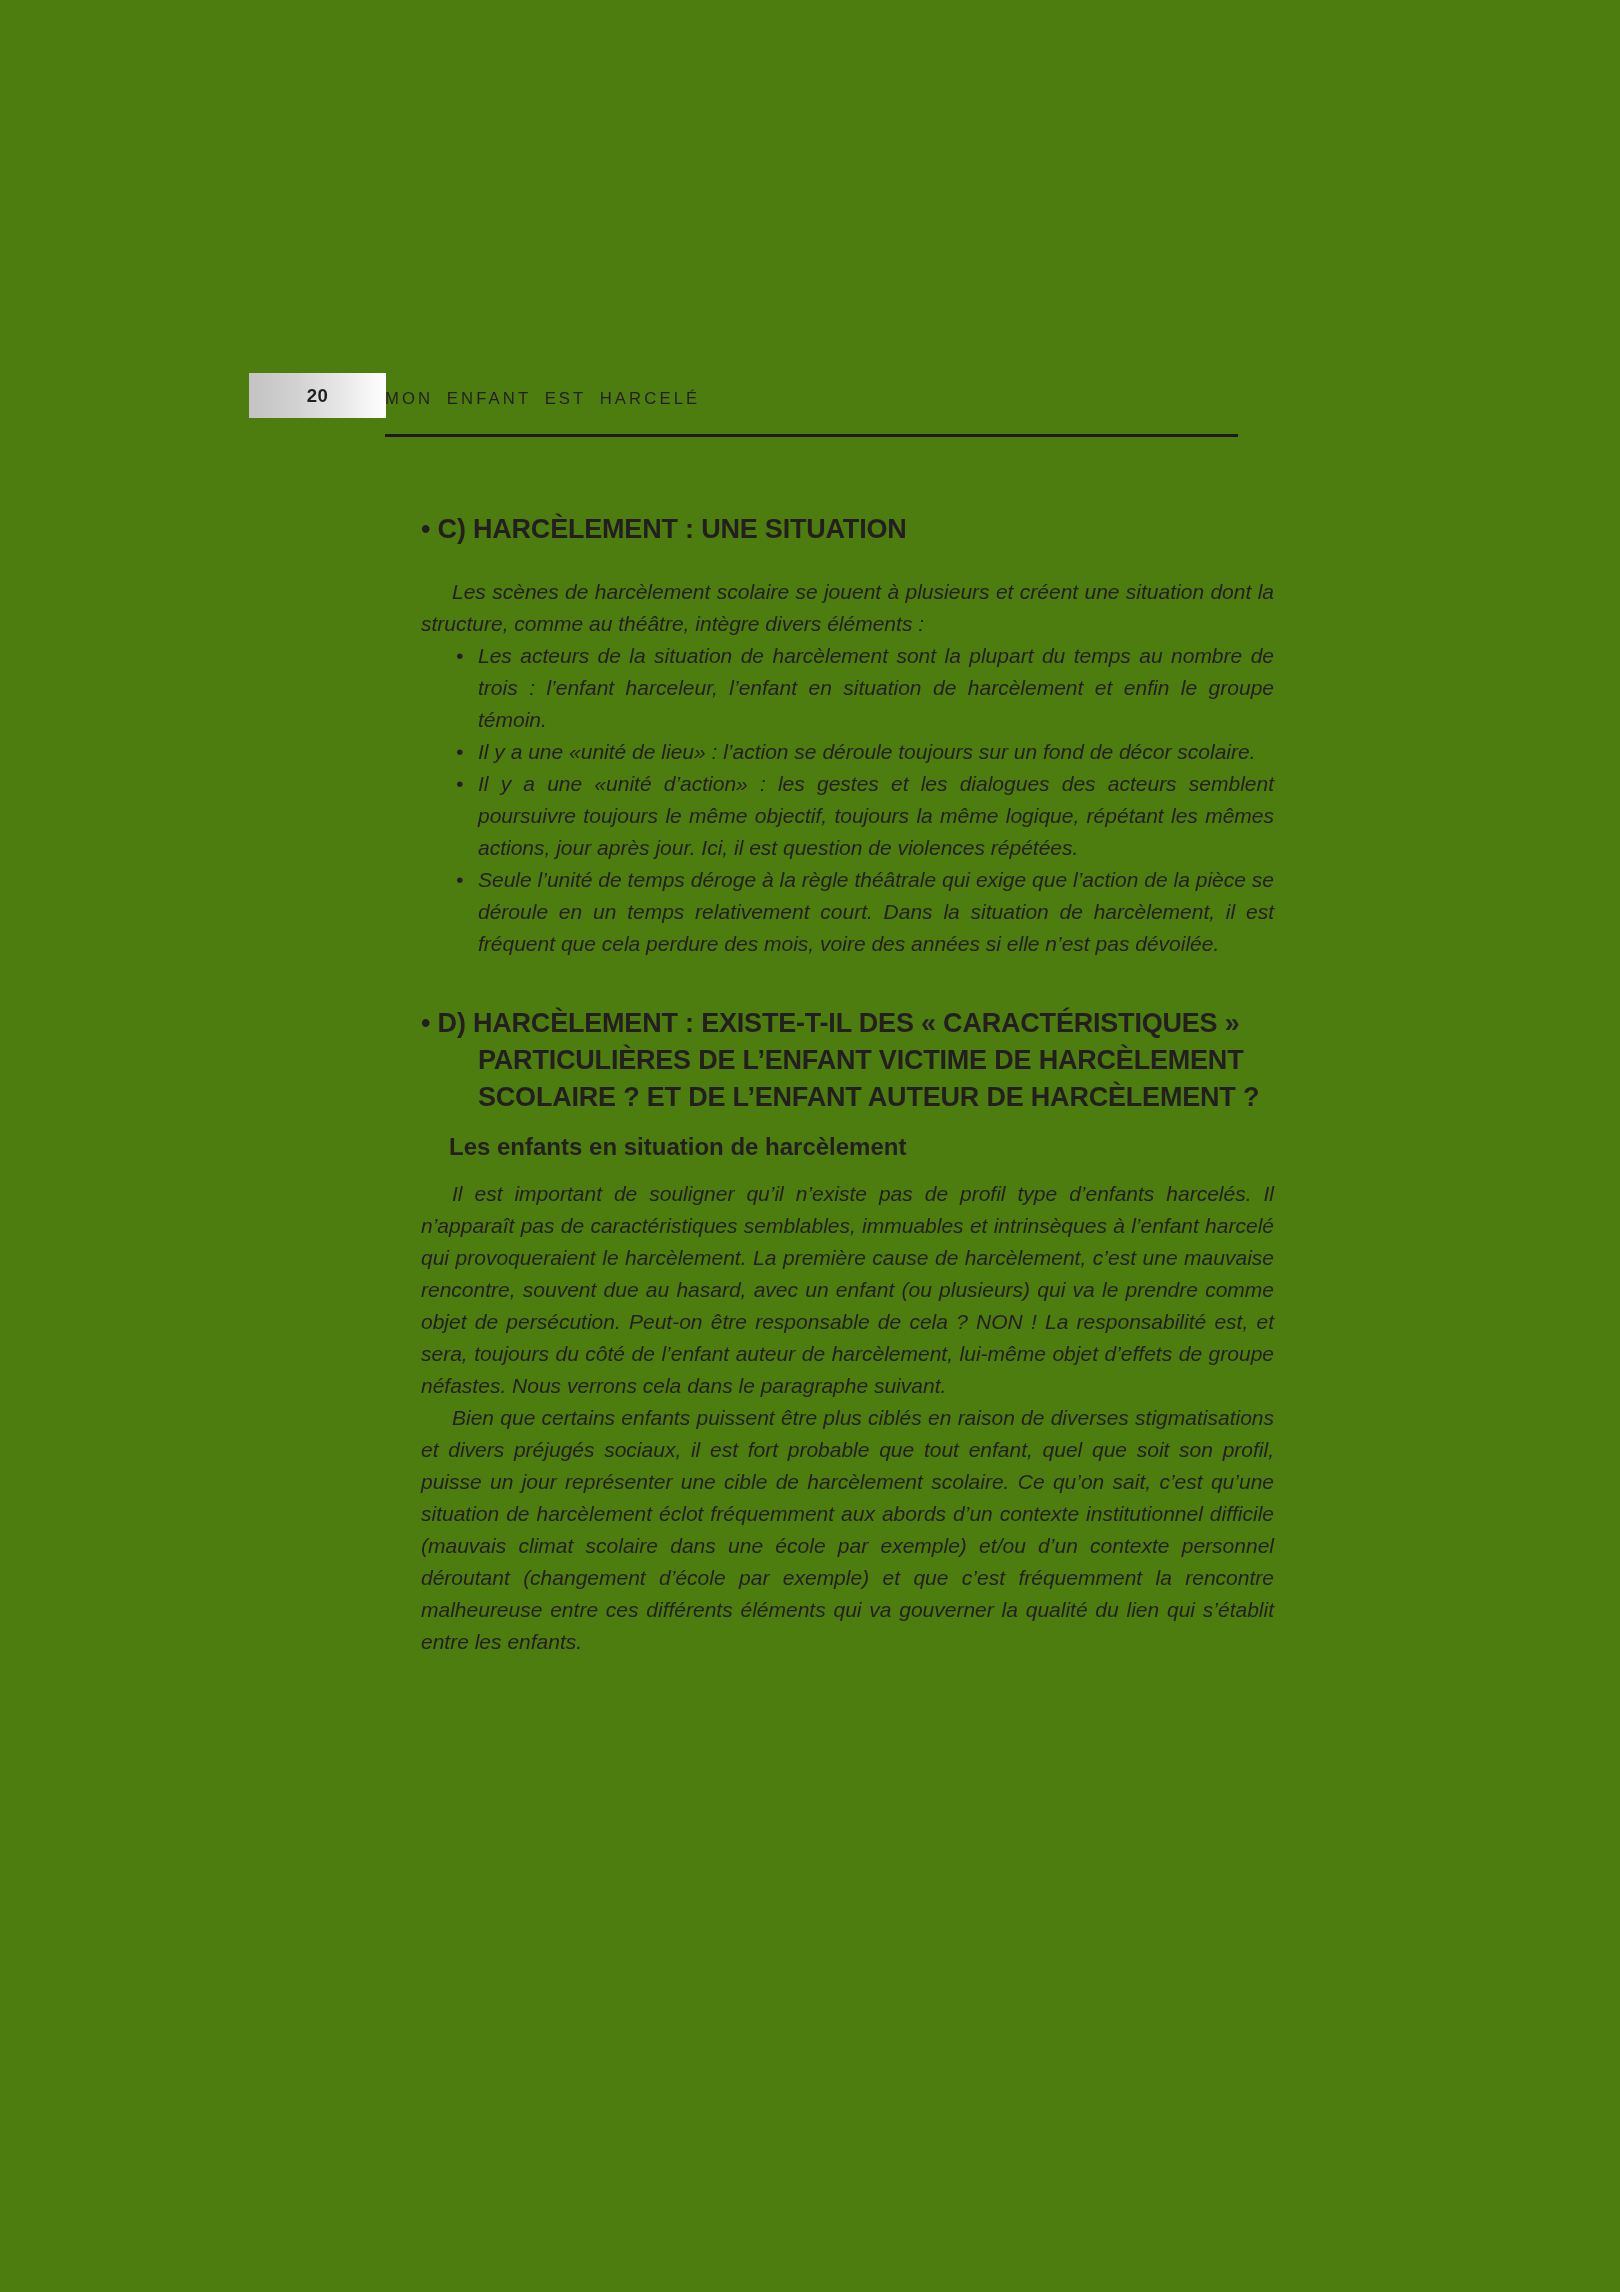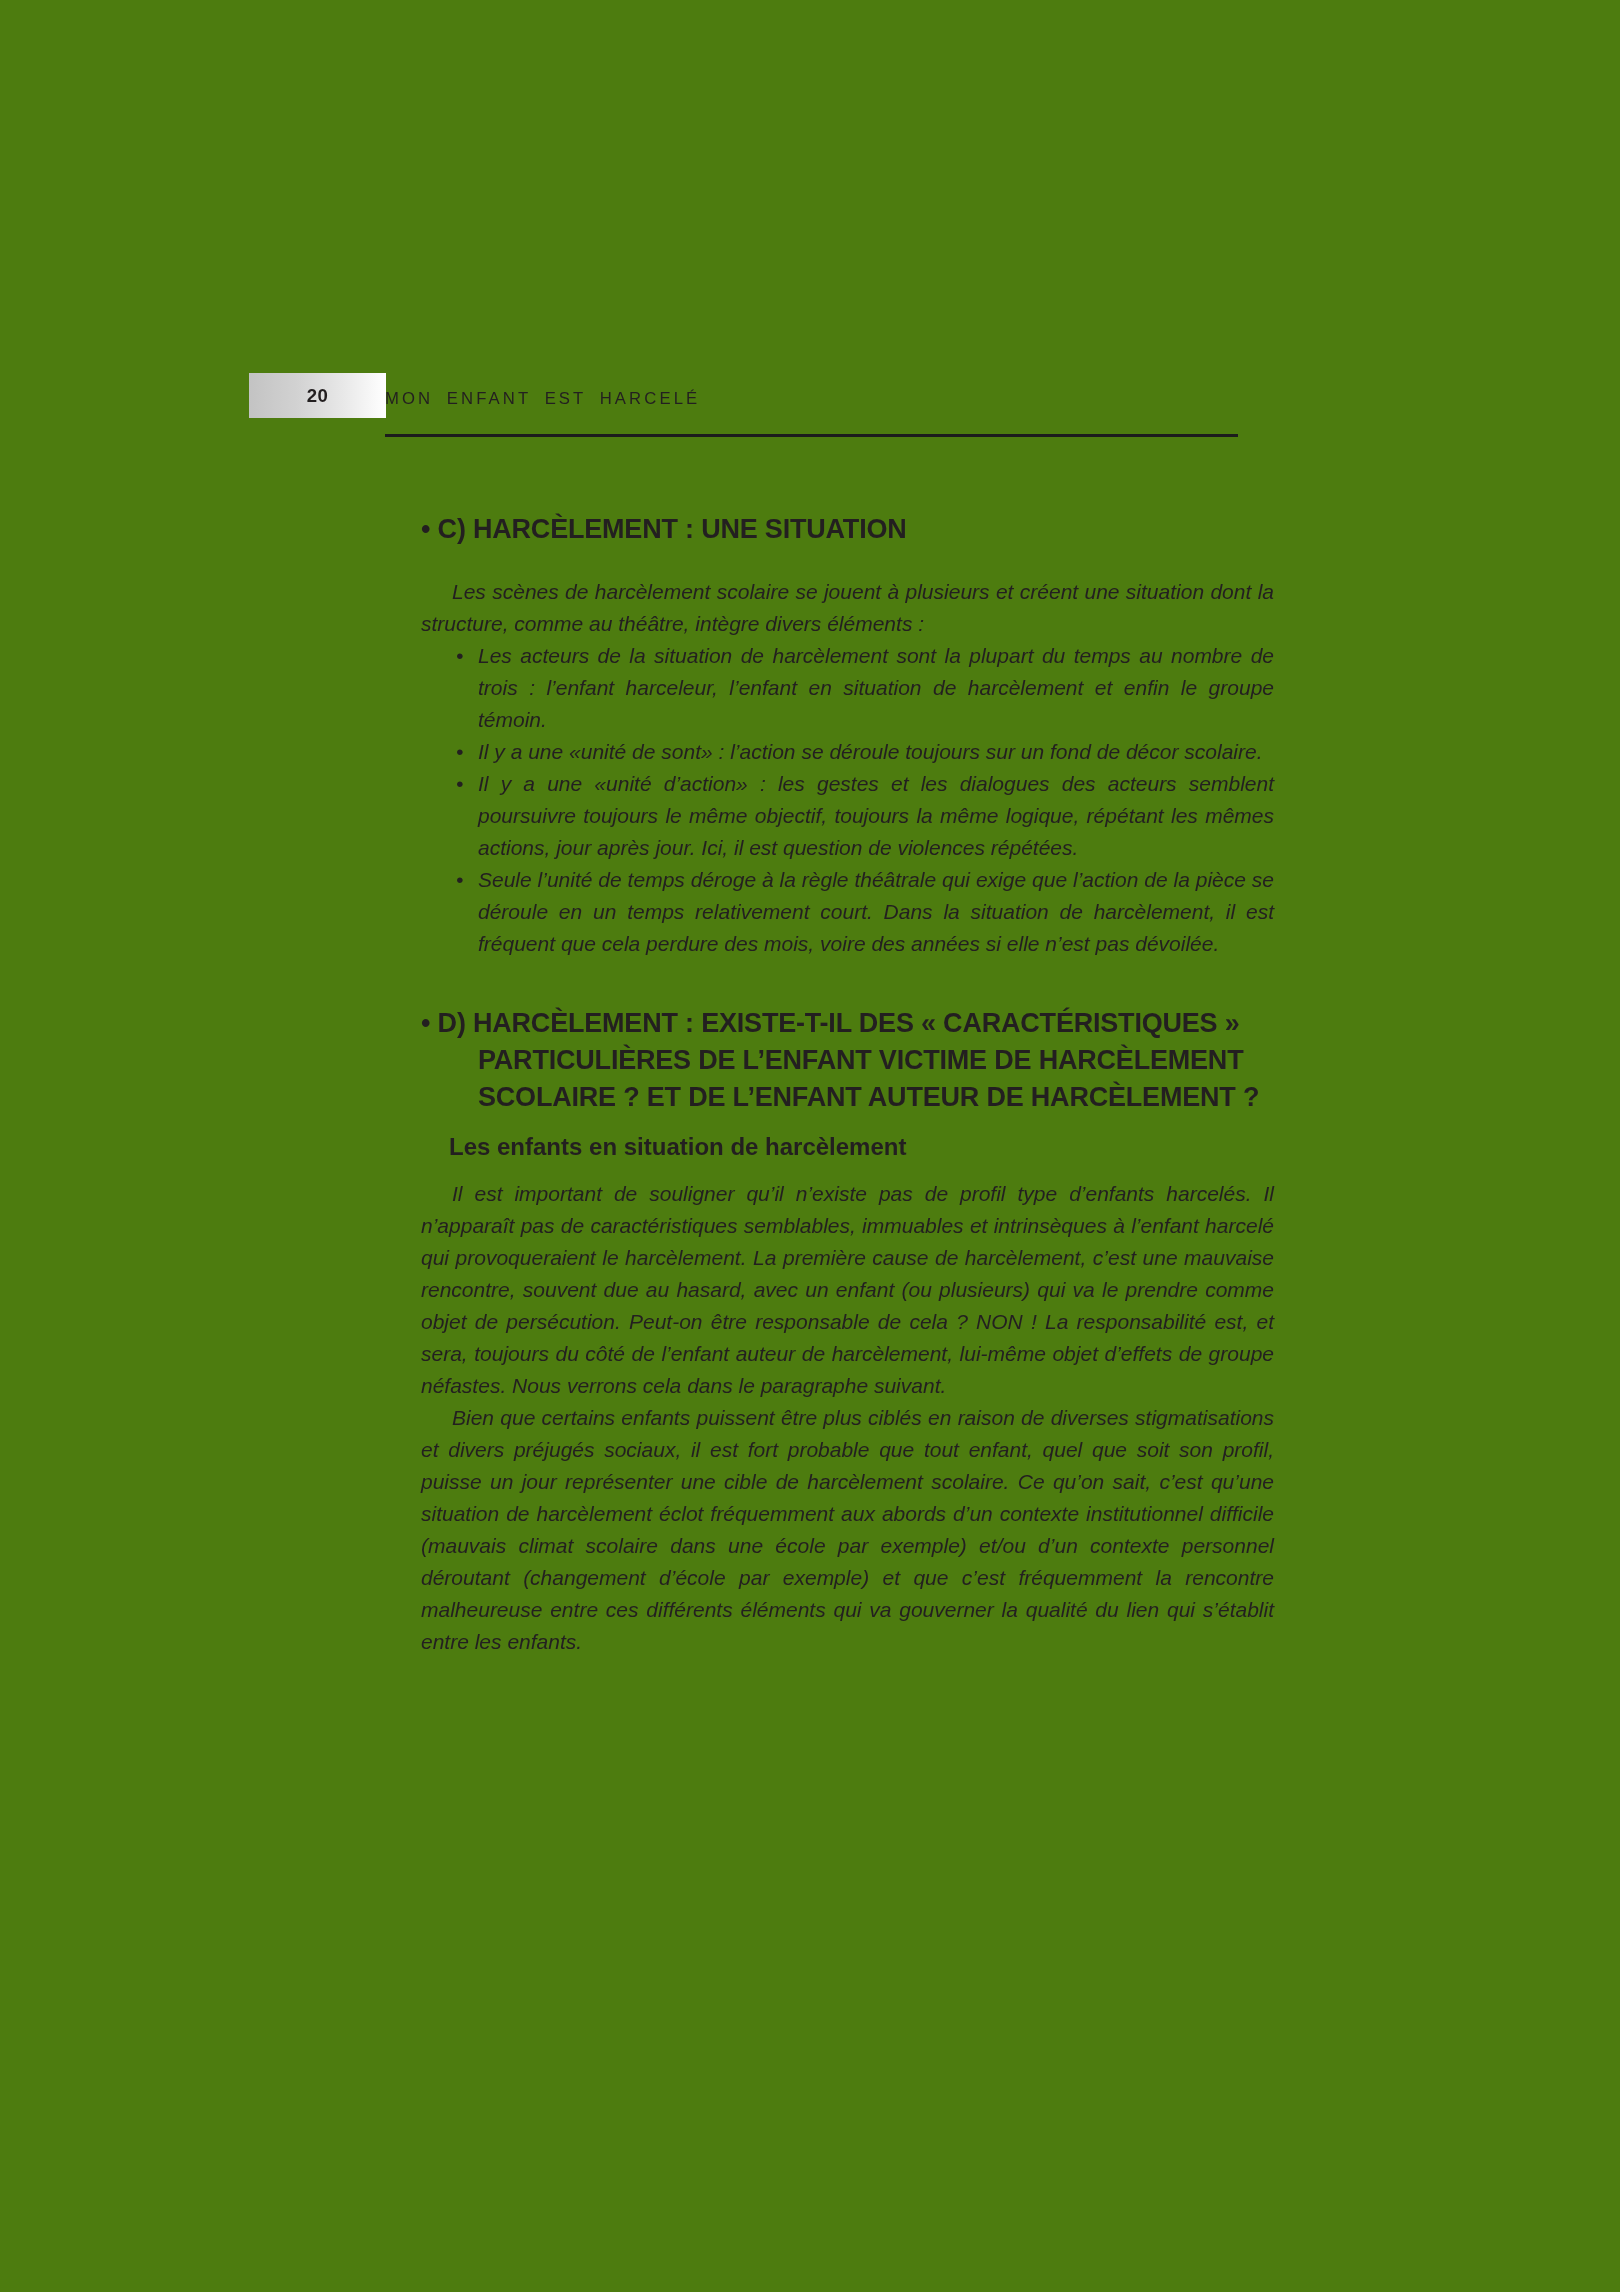--- a/index.html
+++ b/index.html
@@ -86,21 +86,21 @@
   <div class="head-rule"></div>
 
   <main class="col">
 
     <h2 class="h-c"><span class="h-mk">•</span> <span>C) HARCÈLEMENT : UNE SITUATION</span></h2>
 
     <p class="bodytext intro">Les scènes de harcèlement scolaire se jouent à plusieurs et créent une situation dont la structure, comme au théâtre, intègre divers éléments :</p>
 
     <ul class="bullets bodytext">
       <li><span class="mk">•</span><span>Les acteurs de la situation de harcèlement sont la plupart du temps au nombre de trois : l’enfant harceleur, l’enfant en situation de harcèlement et enfin le groupe témoin.</span></li>
-      <li><span class="mk">•</span><span>Il y a une «unité de sont» : l’action se déroule toujours sur un fond de décor scolaire.</span></li>
+      <li><span class="mk">•</span><span>Il y a une «unité de lieu» : l’action se déroule toujours sur un fond de décor scolaire.</span></li>
       <li><span class="mk">•</span><span>Il y a une «unité d’action» : les gestes et les dialogues des acteurs semblent poursuivre toujours le même objectif, toujours la même logique, répétant les mêmes actions, jour après jour. Ici, il est question de violences répétées.</span></li>
       <li><span class="mk">•</span><span>Seule l’unité de temps déroge à la règle théâtrale qui exige que l’action de la pièce se déroule en un temps relativement court. Dans la situation de harcèlement, il est fréquent que cela perdure des mois, voire des années si elle n’est pas dévoilée.</span></li>
     </ul>
 
     <h2 class="h-d"><span class="h-mk">•</span> <span>D) HARCÈLEMENT : EXISTE-T-IL DES « CARACTÉRISTIQUES » PARTICULIÈRES DE L’ENFANT VICTIME DE HARCÈLEMENT SCOLAIRE ? ET DE L’ENFANT AUTEUR DE HARCÈLEMENT ?</span></h2>
 
     <h3 class="subhead">Les enfants en situation de harcèlement</h3>
 
     <p class="bodytext para first">Il est important de souligner qu’il n’existe pas de profil type d’enfants harcelés. Il n’apparaît pas de caractéristiques semblables, immuables et intrinsèques à l’enfant harcelé qui provoqueraient le harcèlement. La première cause de harcèlement, c’est une mauvaise rencontre, souvent due au hasard, avec un enfant (ou plusieurs) qui va le prendre comme objet de persécution. Peut-on être responsable de cela ? NON ! La responsabilité est, et sera, toujours du côté de l’enfant auteur de harcèlement, lui-même objet d’effets de groupe néfastes. Nous verrons cela dans le paragraphe suivant.</p>
     <p class="bodytext para">Bien que certains enfants puissent être plus ciblés en raison de diverses stigmatisations et divers préjugés sociaux, il est fort probable que tout enfant, quel que soit son profil, puisse un jour représenter une cible de harcèlement scolaire. Ce qu’on sait, c’est qu’une situation de harcèlement éclot fréquemment aux abords d’un contexte institutionnel difficile (mauvais climat scolaire dans une école par exemple) et/ou d’un contexte personnel déroutant (changement d’école par exemple) et que c’est fréquemment la rencontre malheureuse entre ces différents éléments qui va gouverner la qualité du lien qui s’établit entre les enfants.</p>

